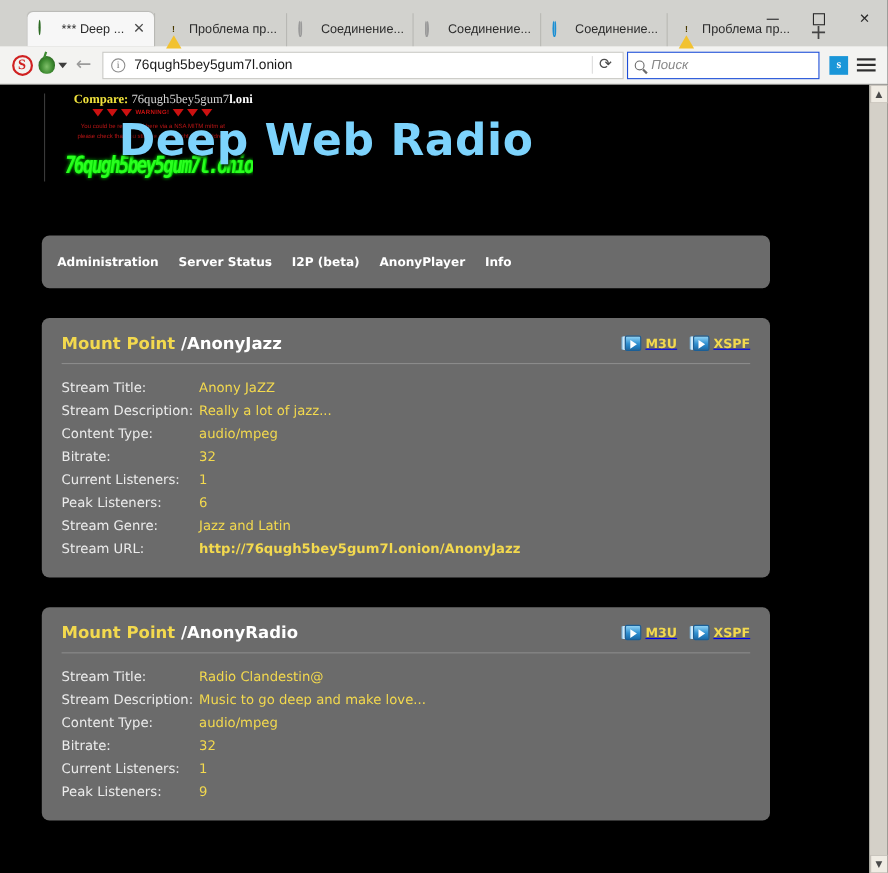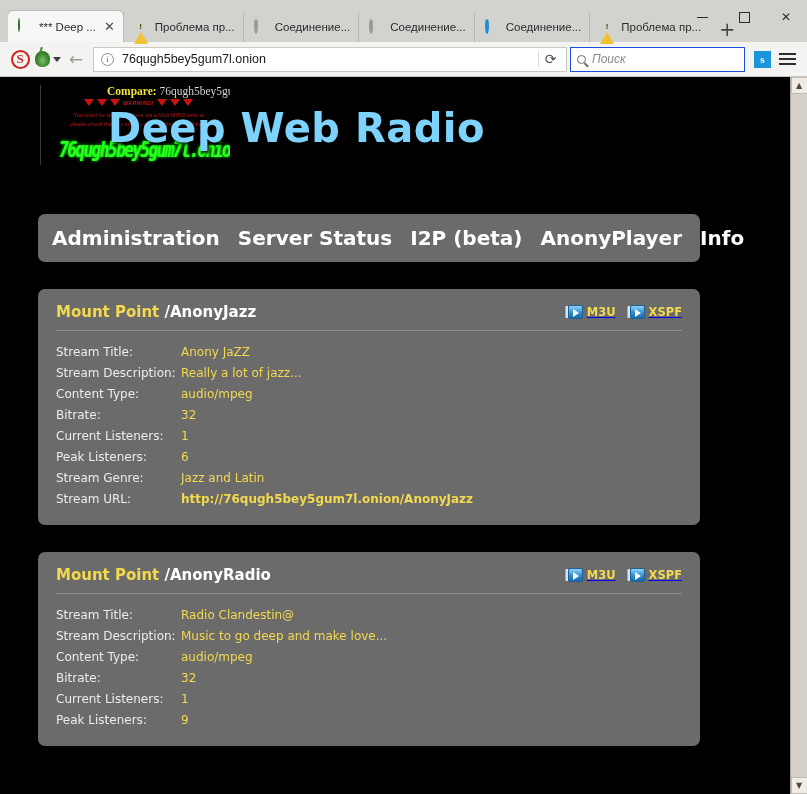--- a/index.html
+++ b/index.html
@@ -26,21 +26,21 @@
     display: flex;
     align-items: center;
     gap: 6px;
     padding: 0 8px 0 10px;
     font-size: 11.5px;
     color: #2b2b2b;
     max-width: 120px;
     position: relative;
     border-left: 1px solid #b8b8b4;
   }
-  .tab:first-child { border-left: none; }
+  .tab:first-child { border-left: none; margin-left: 17px; }
   .tab.active {
     background: #f7f7f7;
     border-radius: 5px 5px 0 0;
     border-left: none;
     box-shadow: 0 -1px 1px rgba(0,0,0,.12);
     height: 31px;
   }
   .tab .tab-label {
     white-space: nowrap; overflow: hidden; text-overflow: ellipsis;
     font-size: 11.5px;
@@ -179,21 +179,21 @@
   .logo-img {
     position: absolute; left: 40px; top: 8px;
     width: 190px; height: 80px; background: #000;
     border-left: 1px solid #3a3a3a;
     overflow: hidden;
   }
   .logo-compare {
     position: absolute; left: 26px; top: 0px;
     font-family: "Liberation Serif", serif; font-size: 11.5px; white-space: nowrap;
   }
-  .logo-compare .c-lbl { color: #f0e23c; font-weight: bold; margin-left: 40px; }
+  .logo-compare .c-lbl { color: #f0e23c; font-weight: bold; }
   .logo-compare .c-url { color: #d5d5d5; }
   .logo-compare .c-url b { color: #fff; }
   .warn-row {
     position: absolute; left: 10px; top: 14px; width: 175px;
     display: flex; align-items: center; justify-content: center; gap: 3px;
   }
   .warn-arr {
     width: 0; height: 0;
     border-top: 7px solid #cc1111;
     border-left: 5px solid transparent;
@@ -225,21 +225,21 @@
     font-family: "DejaVu Sans", sans-serif;
   }
 
   .navmenu {
     margin: 42px 0 0 38px; width: 662px; height: 48px;
     background: #6b6b6b; border-radius: 7px;
     display: flex; align-items: center; gap: 18px;
     padding-left: 14px;
   }
   .navmenu a {
-    color: #fff; font-size: 20px; font-weight: bold;
+    color: #fff; font-size: 11px; font-weight: bold;
     text-decoration: none; white-space: nowrap;
     font-family: "DejaVu Sans", sans-serif;
   }
 
   .card {
     margin: 27px 0 0 38px; width: 662px;
     background: #6b6b6b; border-radius: 7px;
     padding: 14px 18px 16px 18px;
   }
   .card-head {

